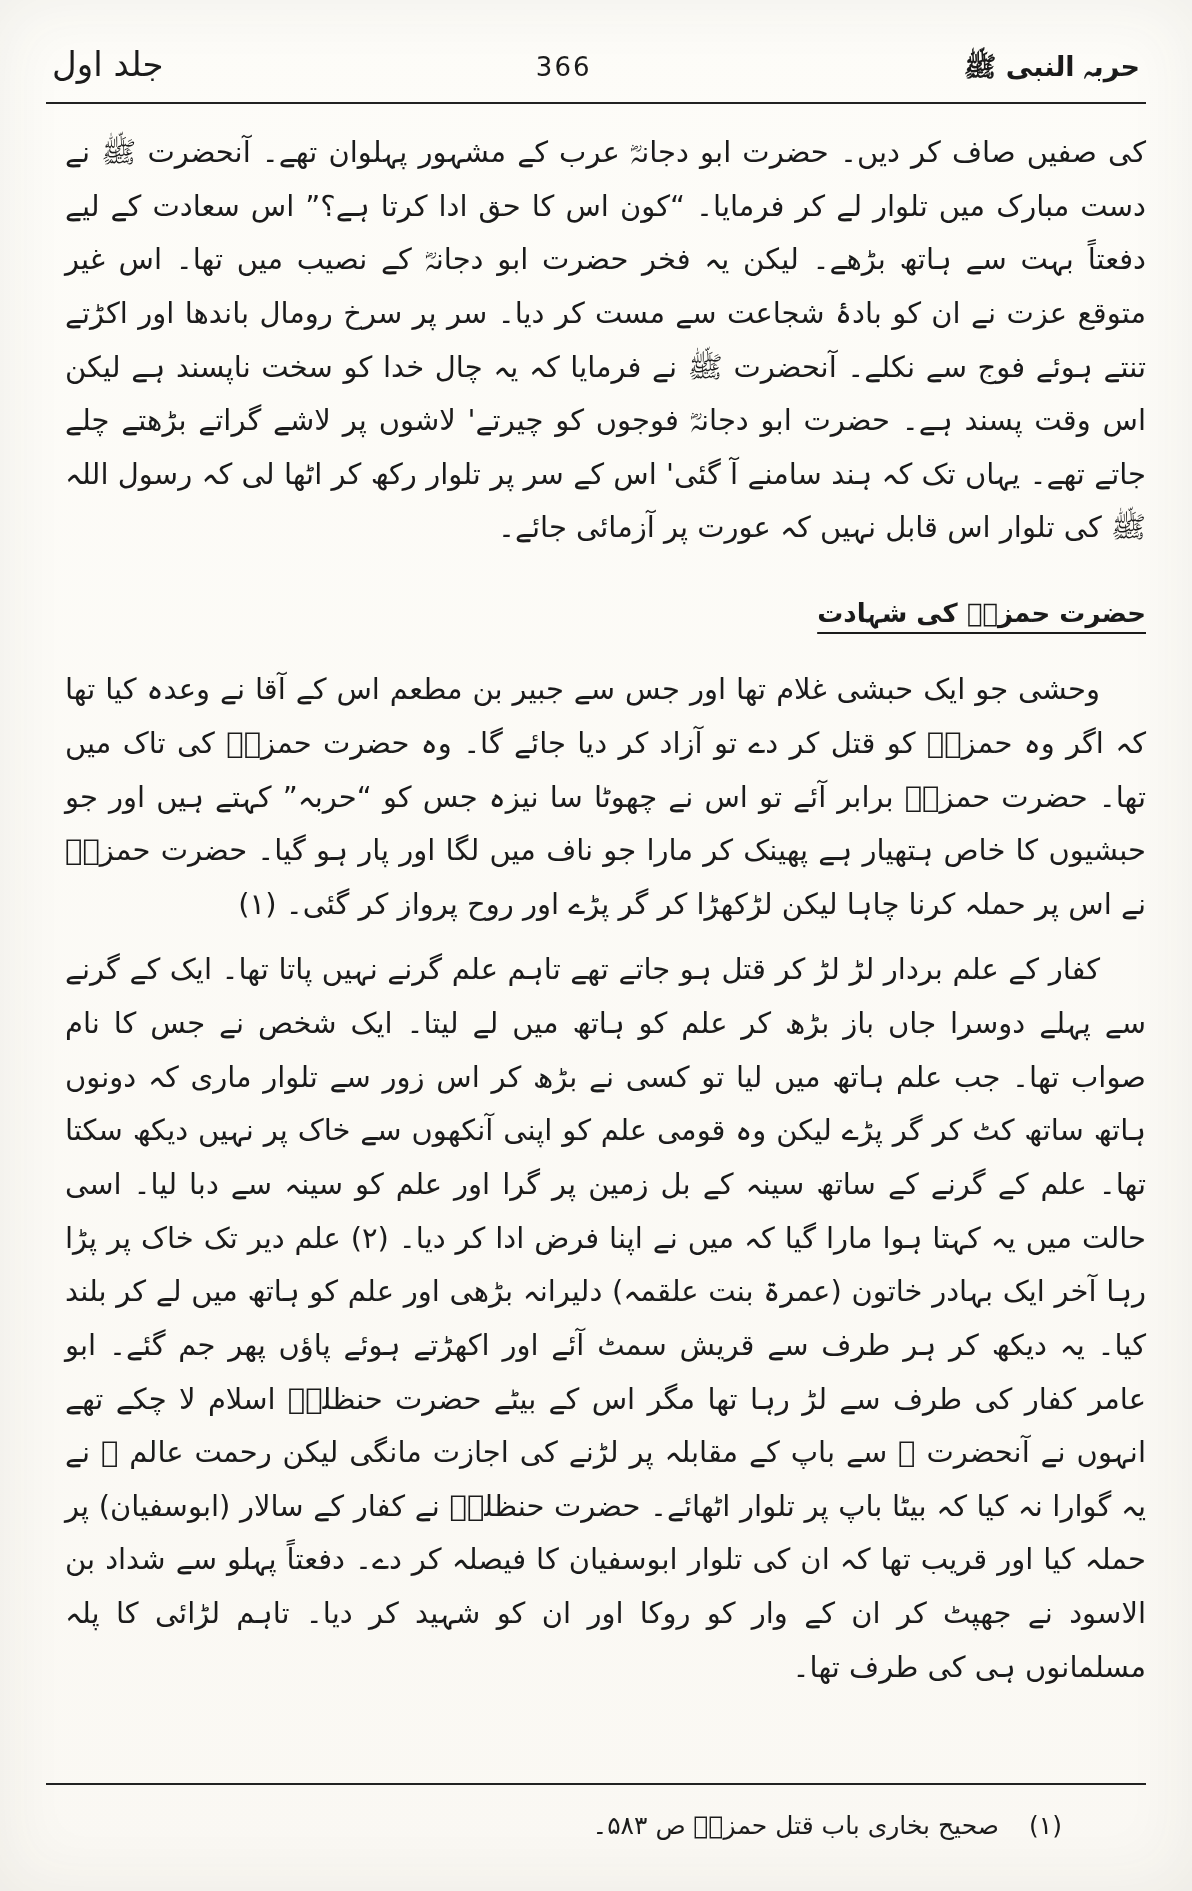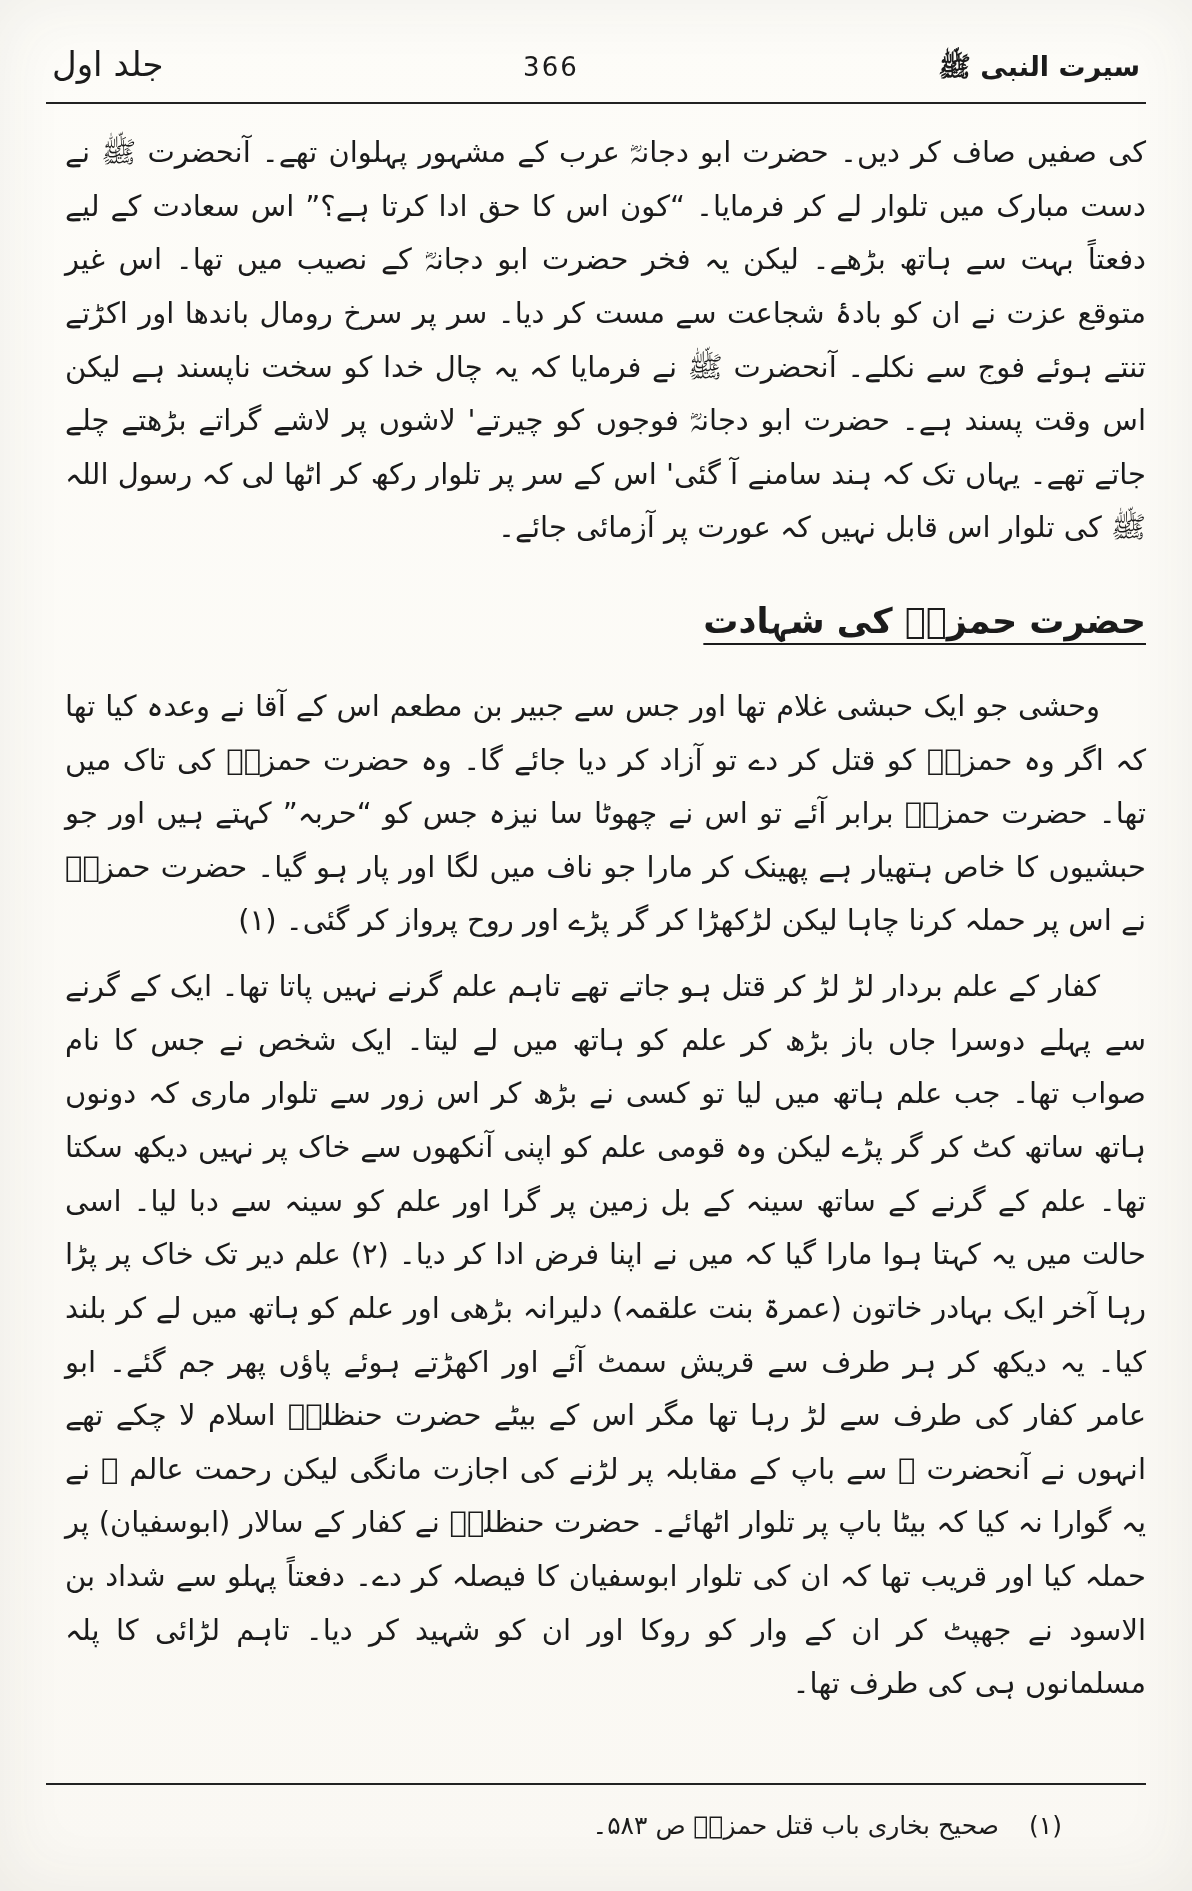--- a/index.html
+++ b/index.html
@@ -44,21 +44,21 @@
     margin-left: 19px;
   }
   .para {
     margin: 0 0 12px 0;
     text-indent: 46px;
   }
   .para.continuation {
     text-indent: 0;
   }
   .section-heading {
-    font-size: 35px;
+    font-size: 26px;
     font-weight: 700;
     margin: 34px 0 26px 0;
     text-decoration: underline;
     text-decoration-thickness: 2px;
     text-underline-offset: 10px;
   }
   .footer-block {
     margin-top: auto;
   }
   .footnote-rule {
@@ -77,21 +77,21 @@
   }
   .fn-num { flex: 0 0 auto; }
   .fn-text { flex: 0 1 auto; }
 </style>
 </head>
 <body>
 
 <div class="page">
 
   <header class="page-header">
-    <span class="header-title">سیرت النبی ﷺ</span>
+    <span class="header-title">حربہ النبی ﷺ</span>
     <span class="header-page-number">366</span>
     <span class="header-volume">جلد اول</span>
   </header>
 
   <div class="header-rule"></div>
 
   <main class="body-text">
     <p class="para continuation">کی صفیں صاف کر دیں۔ حضرت ابو دجانہؓ عرب کے مشہور پہلوان تھے۔ آنحضرت ﷺ نے دست مبارک میں تلوار لے کر فرمایا۔ “کون اس کا حق ادا کرتا ہے؟” اس سعادت کے لیے دفعتاً بہت سے ہاتھ بڑھے۔ لیکن یہ فخر حضرت ابو دجانہؓ کے نصیب میں تھا۔ اس غیر متوقع عزت نے ان کو بادۂ شجاعت سے مست کر دیا۔ سر پر سرخ رومال باندھا اور اکڑتے تنتے ہوئے فوج سے نکلے۔ آنحضرت ﷺ نے فرمایا کہ یہ چال خدا کو سخت ناپسند ہے لیکن اس وقت پسند ہے۔ حضرت ابو دجانہؓ فوجوں کو چیرتے' لاشوں پر لاشے گراتے بڑھتے چلے جاتے تھے۔ یہاں تک کہ ہند سامنے آ گئی' اس کے سر پر تلوار رکھ کر اٹھا لی کہ رسول اللہ ﷺ کی تلوار اس قابل نہیں کہ عورت پر آزمائی جائے۔</p>
 
 

